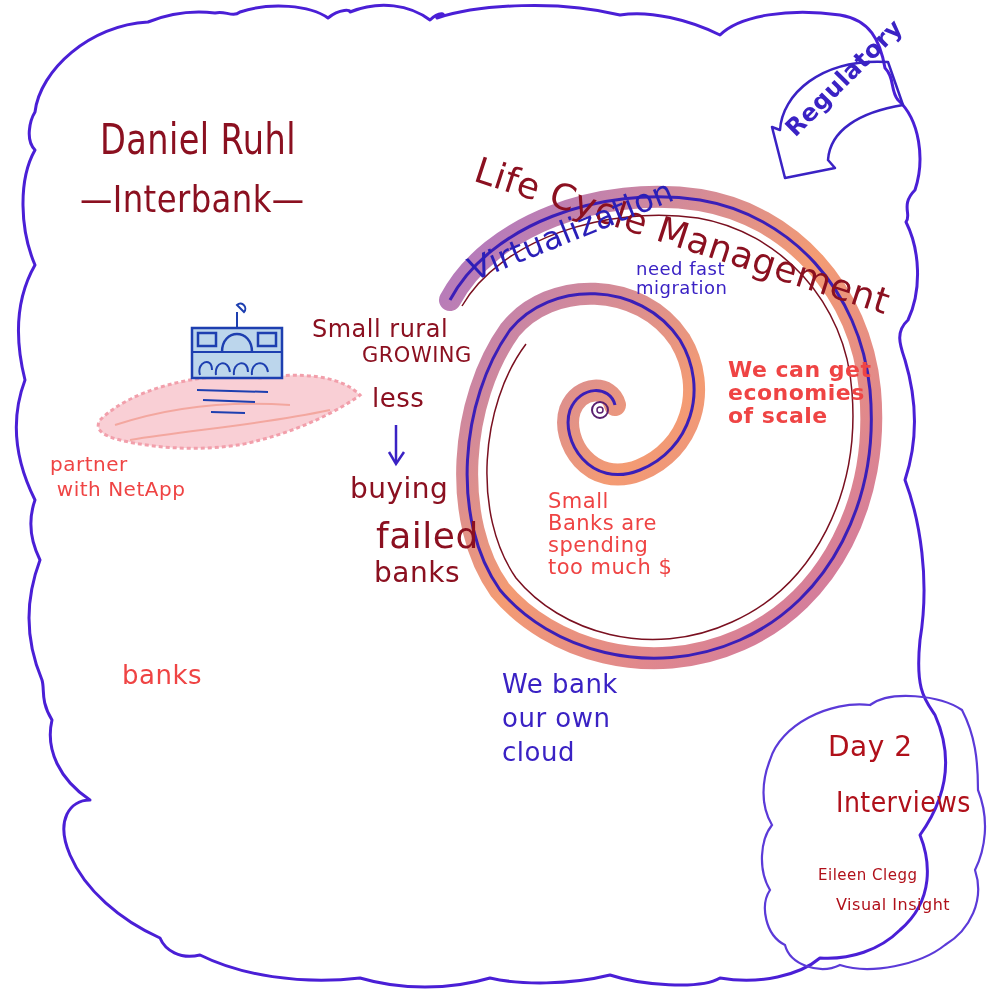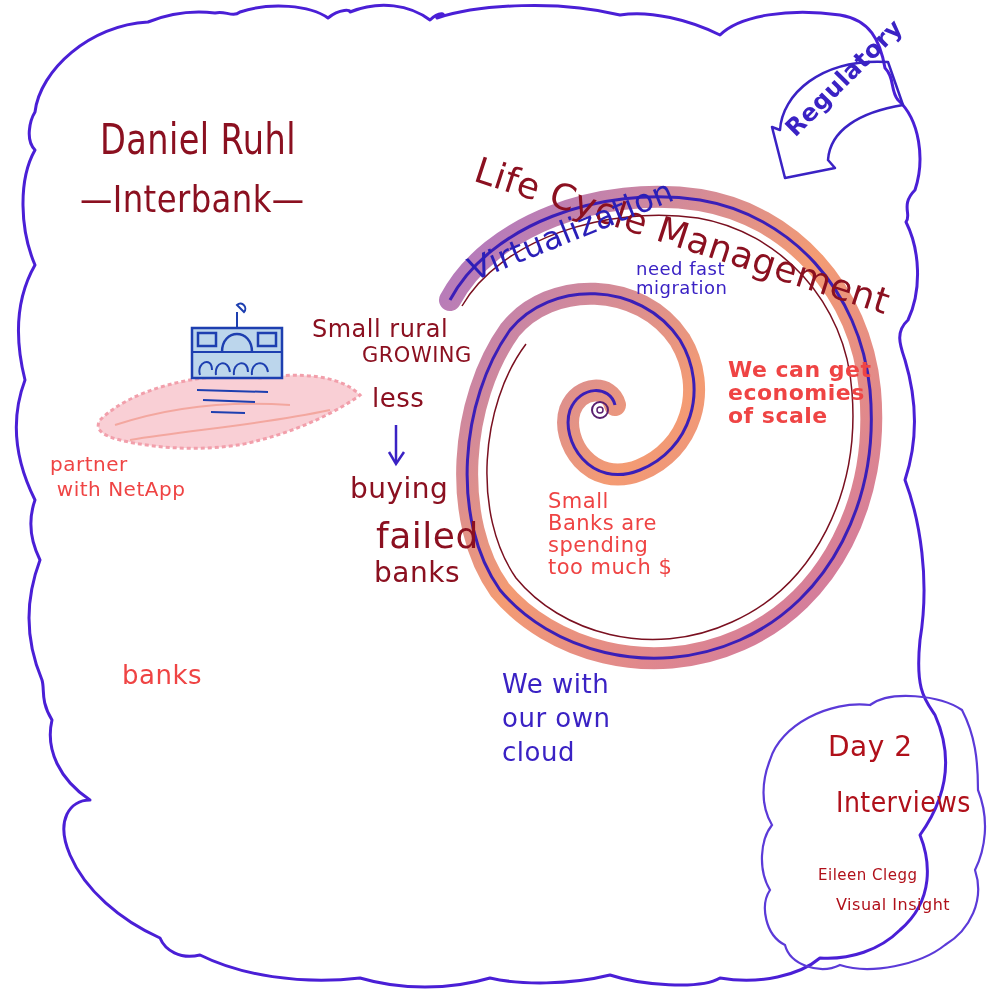--- a/index.html
+++ b/index.html
@@ -119,21 +119,21 @@
   <div class="txt maroon hand" style="left:362px;top:344px;font-size:21px;">GROWING</div>
   <div class="txt maroon hand" style="left:372px;top:385px;font-size:26px;">less</div>
   <div class="txt maroon hand" style="left:350px;top:474px;font-size:28px;">buying</div>
   <div class="txt maroon hand" style="left:376px;top:517px;font-size:36px;">failed</div>
   <div class="txt maroon hand" style="left:374px;top:558px;font-size:28px;">banks</div>
 
   <div class="txt blue hand" style="left:50px;top:452px;font-size:20px;line-height:1.25;">partner
  with NetApp</div>
   <div class="txt blue hand" style="left:122px;top:662px;font-size:26px;">banks</div>
 
-  <div class="txt violet hand" style="left:502px;top:668px;font-size:26px;line-height:1.3;">We with
+  <div class="txt violet hand" style="left:502px;top:668px;font-size:26px;line-height:1.3;">We bank
 our own
 cloud</div>
 
   <div class="txt red hand" style="left:828px;top:732px;font-size:28px;">Day 2</div>
   <div class="txt red hand" style="left:836px;top:788px;font-size:28px;transform:scaleX(0.9);transform-origin:left;">Interviews</div>
   <div class="txt red hand" style="left:818px;top:868px;font-size:15px;">Eileen Clegg</div>
   <div class="txt red hand" style="left:836px;top:897px;font-size:16px;">Visual Insight</div>
 
 </div>
 

